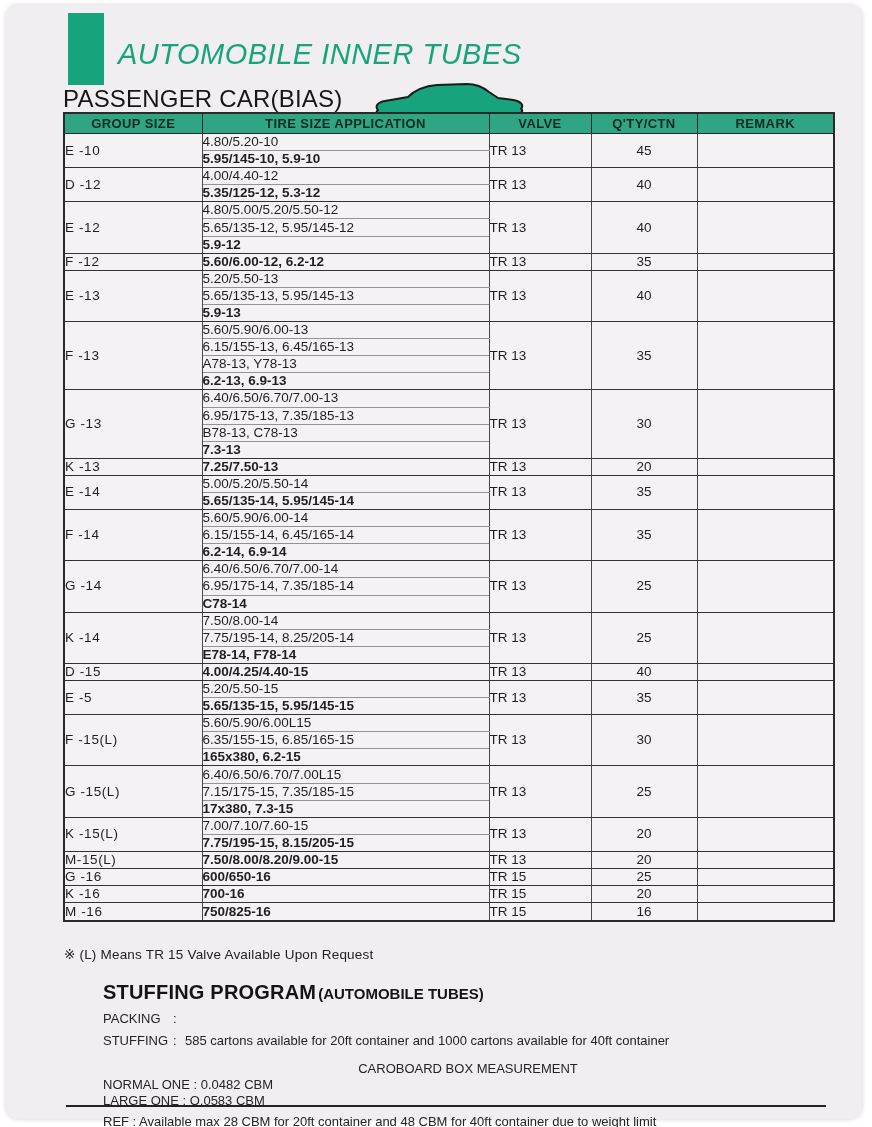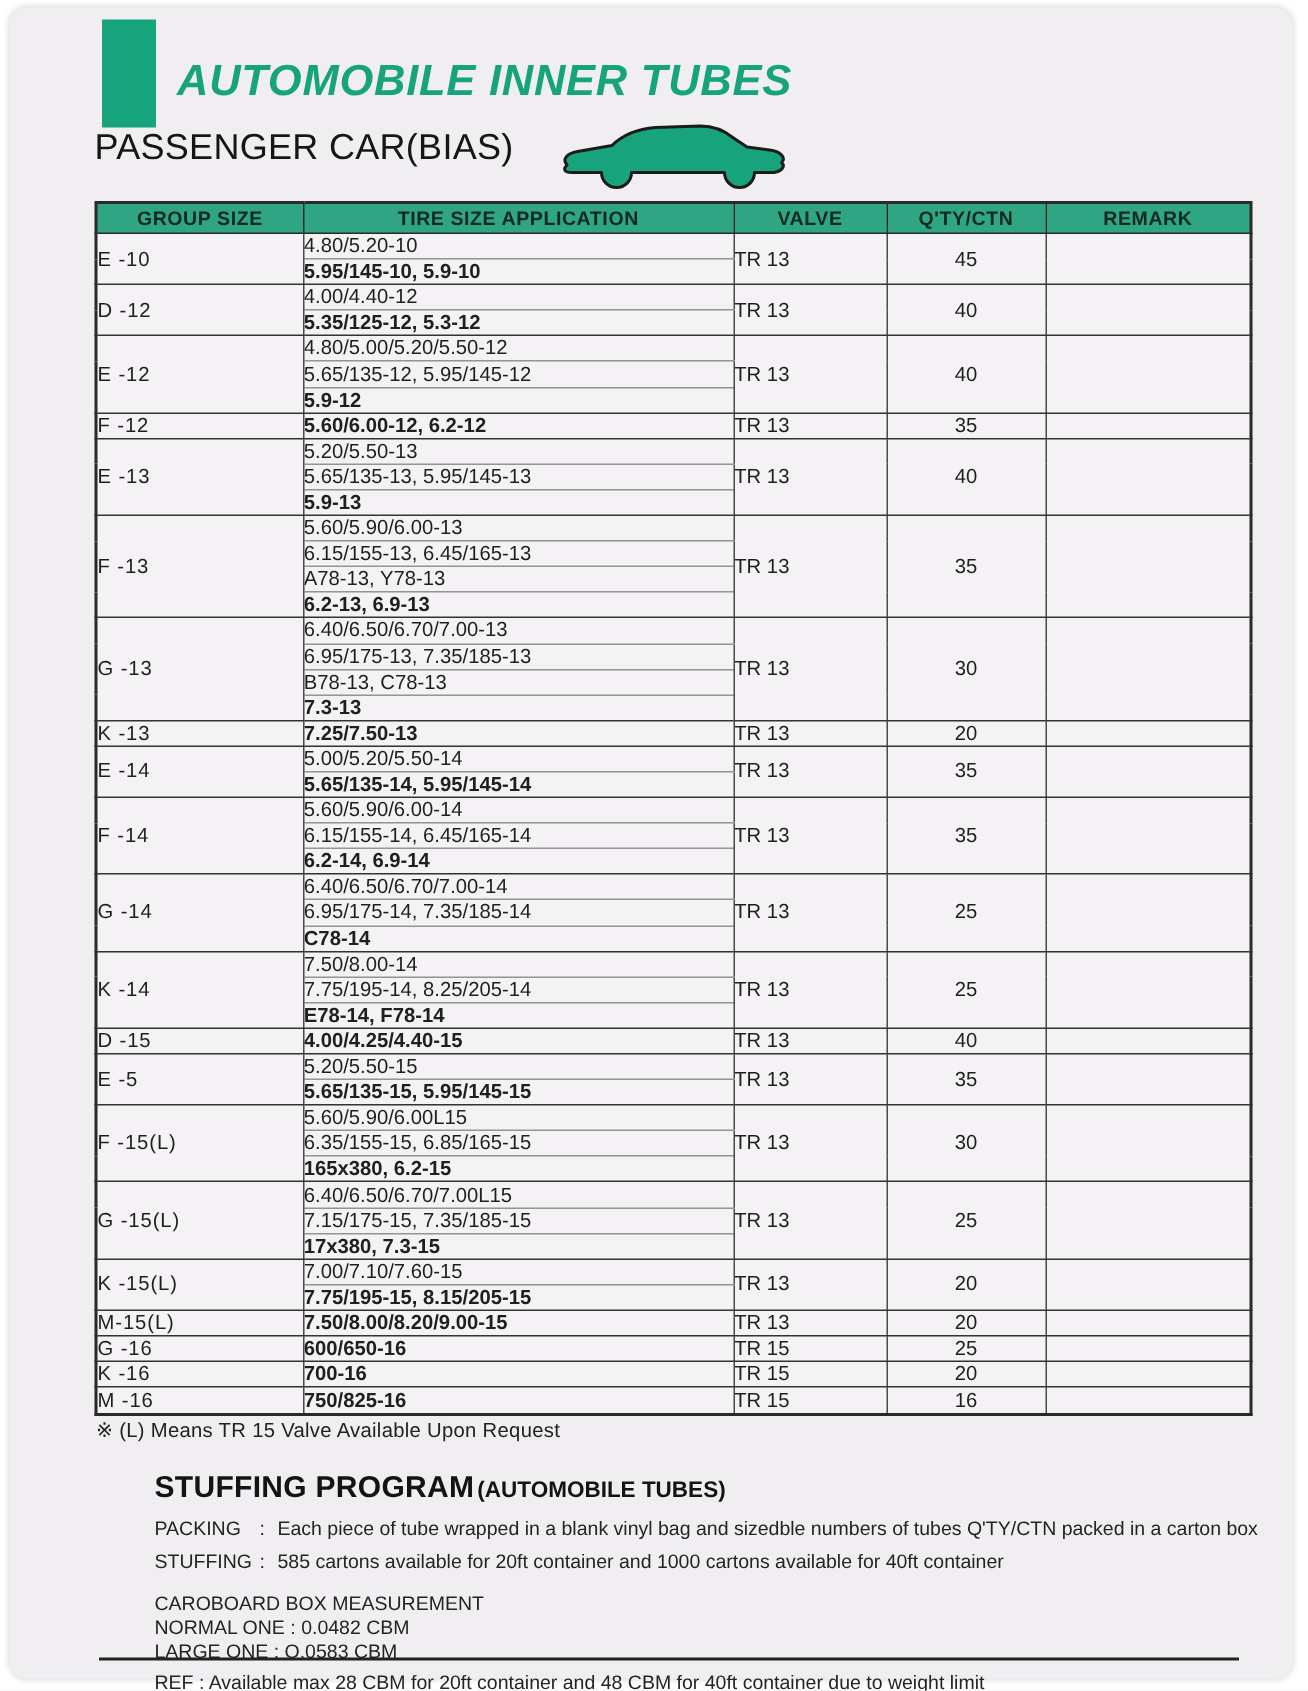--- a/index.html
+++ b/index.html
@@ -20,32 +20,32 @@
     overflow:hidden;
   }
   .sheet{
     position:absolute;left:6px;top:5px;width:856px;height:1114px;
     background:var(--sheet-bg);border-radius:12px;
     box-shadow:0 0 5px rgba(0,0,0,.18);
   }
   .abs{position:absolute;}
   .green-block{left:62px;top:8px;width:36px;height:72px;background:var(--brand-green);}
   .main-title{
-    left:112px;top:33px;margin:0;font-size:29px;font-weight:bold;font-style:italic;
+    left:112px;top:33px;margin:0;font-size:29px;font-weight:normal;font-style:italic;
     color:var(--brand-green);letter-spacing:.5px;white-space:nowrap;
   }
   .section-title{
     left:57px;top:80px;margin:0;font-size:24px;font-weight:normal;color:#161616;
     letter-spacing:.2px;white-space:nowrap;
   }
   .car-svg{left:364px;top:72px;width:162px;height:50px;}
   .car-body{fill:var(--brand-green);stroke:#1b1b1b;stroke-width:2;stroke-linejoin:round;}
 
   table.tube{
-    position:absolute;left:57px;top:129px;width:770px;height:810px;
+    position:absolute;left:57px;top:107px;width:770px;height:810px;
     border-collapse:collapse;table-layout:fixed;
     font-size:13.5px;color:#1f1f1f;
     border:2px solid #2a2a2a;
   }
   table.tube th{
     background:var(--header-bg);color:#0d2a21;font-size:13px;font-weight:bold;
     letter-spacing:.4px;text-align:center;height:19px;padding:0;
     border:1px solid #2a2a2a;border-top:2px solid #2a2a2a;border-bottom:1.4px solid #2a2a2a;
   }
   table.tube td{
@@ -65,21 +65,21 @@
   .footnote{left:58px;top:941px;font-size:13.5px;color:#222;letter-spacing:.2px;white-space:nowrap;}
 
   .stuffing{left:97px;top:976px;width:730px;}
   .stuff-title-row{display:flex;align-items:baseline;gap:2px;}
   .stuff-title{font-size:20px;font-weight:bold;letter-spacing:.2px;color:#141414;}
   .stuff-title-suffix{font-size:15px;font-weight:bold;color:#141414;}
   .info-line{display:flex;margin-top:7px;font-size:13px;line-height:15px;color:#242424;white-space:nowrap;}
   .info-line:first-of-type{margin-top:9px;}
   .info-label{width:70px;flex:0 0 70px;}
   .info-colon{width:12px;flex:0 0 12px;text-align:left;}
-  .box-title{margin-top:13px;font-size:13px;color:#242424;}
+  .box-title{margin-top:13px;font-size:13px;color:#242424;text-align:center;}
   .box-line{margin-top:1px;font-size:13px;line-height:15px;color:#242424;}
   .ref-line{margin-top:6px;font-size:13px;color:#242424;white-space:nowrap;}
   .bottom-rule{left:60px;top:1100px;width:760px;height:2px;background:#222;}
 </style>
 </head>
 <body>
 
 <div class="sheet abs">
 
   <div class="green-block abs"></div>
@@ -338,21 +338,20 @@
   <div class="footnote abs">※ (L) Means TR 15 Valve Available Upon Request</div>
 
   <div class="stuffing abs">
     <div class="stuff-title-row">
       <span class="stuff-title">STUFFING PROGRAM</span>
       <span class="stuff-title-suffix">(AUTOMOBILE TUBES)</span>
     </div>
     <div class="info-line">
       <span class="info-label">PACKING</span>
       <span class="info-colon">:</span>
-      <span class="info-text">Each piece of tube wrapped in a blank vinyl bag and sizedble numbers of tubes Q'TY/CTN packed in a carton box</span>
     </div>
     <div class="info-line">
       <span class="info-label">STUFFING</span>
       <span class="info-colon">:</span>
       <span class="info-text">585 cartons available for 20ft container and 1000 cartons available for 40ft container</span>
     </div>
     <div class="box-title">CAROBOARD BOX MEASUREMENT</div>
     <div class="box-line">NORMAL ONE : 0.0482 CBM</div>
     <div class="box-line">LARGE ONE : O.0583 CBM</div>
     <div class="ref-line">REF : Available max 28 CBM for 20ft container and 48 CBM for 40ft container due to weight limit</div>

